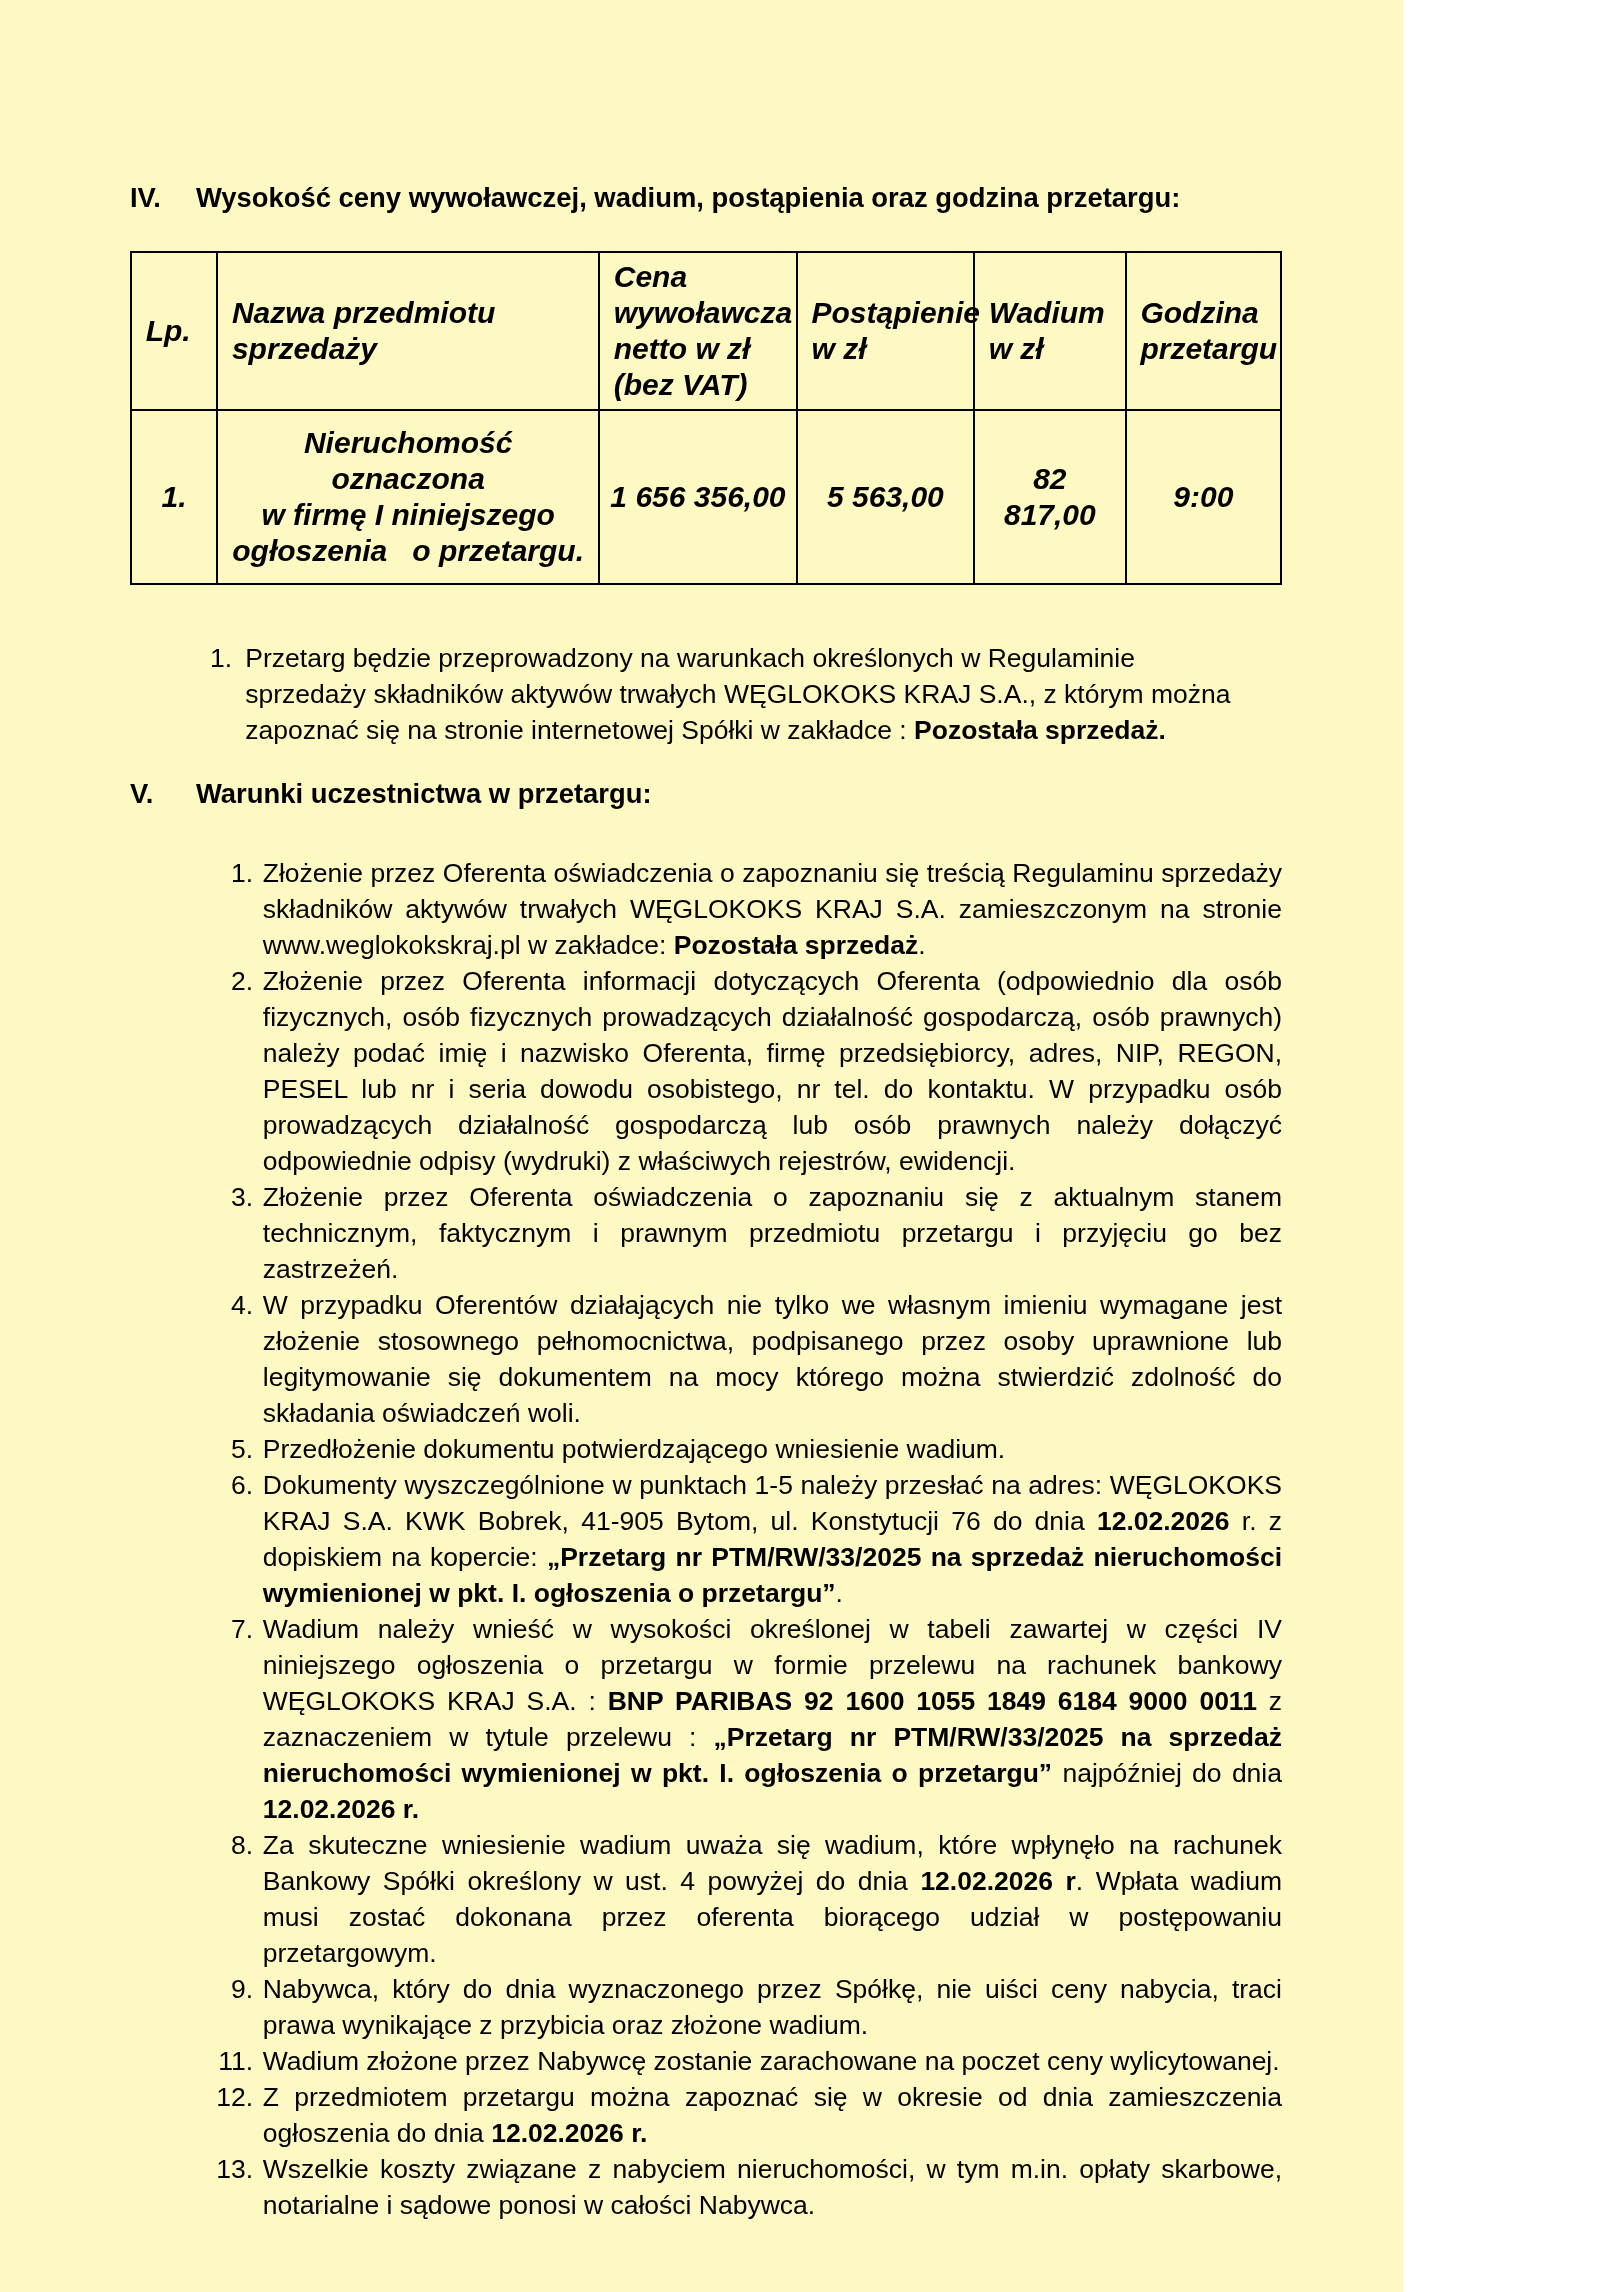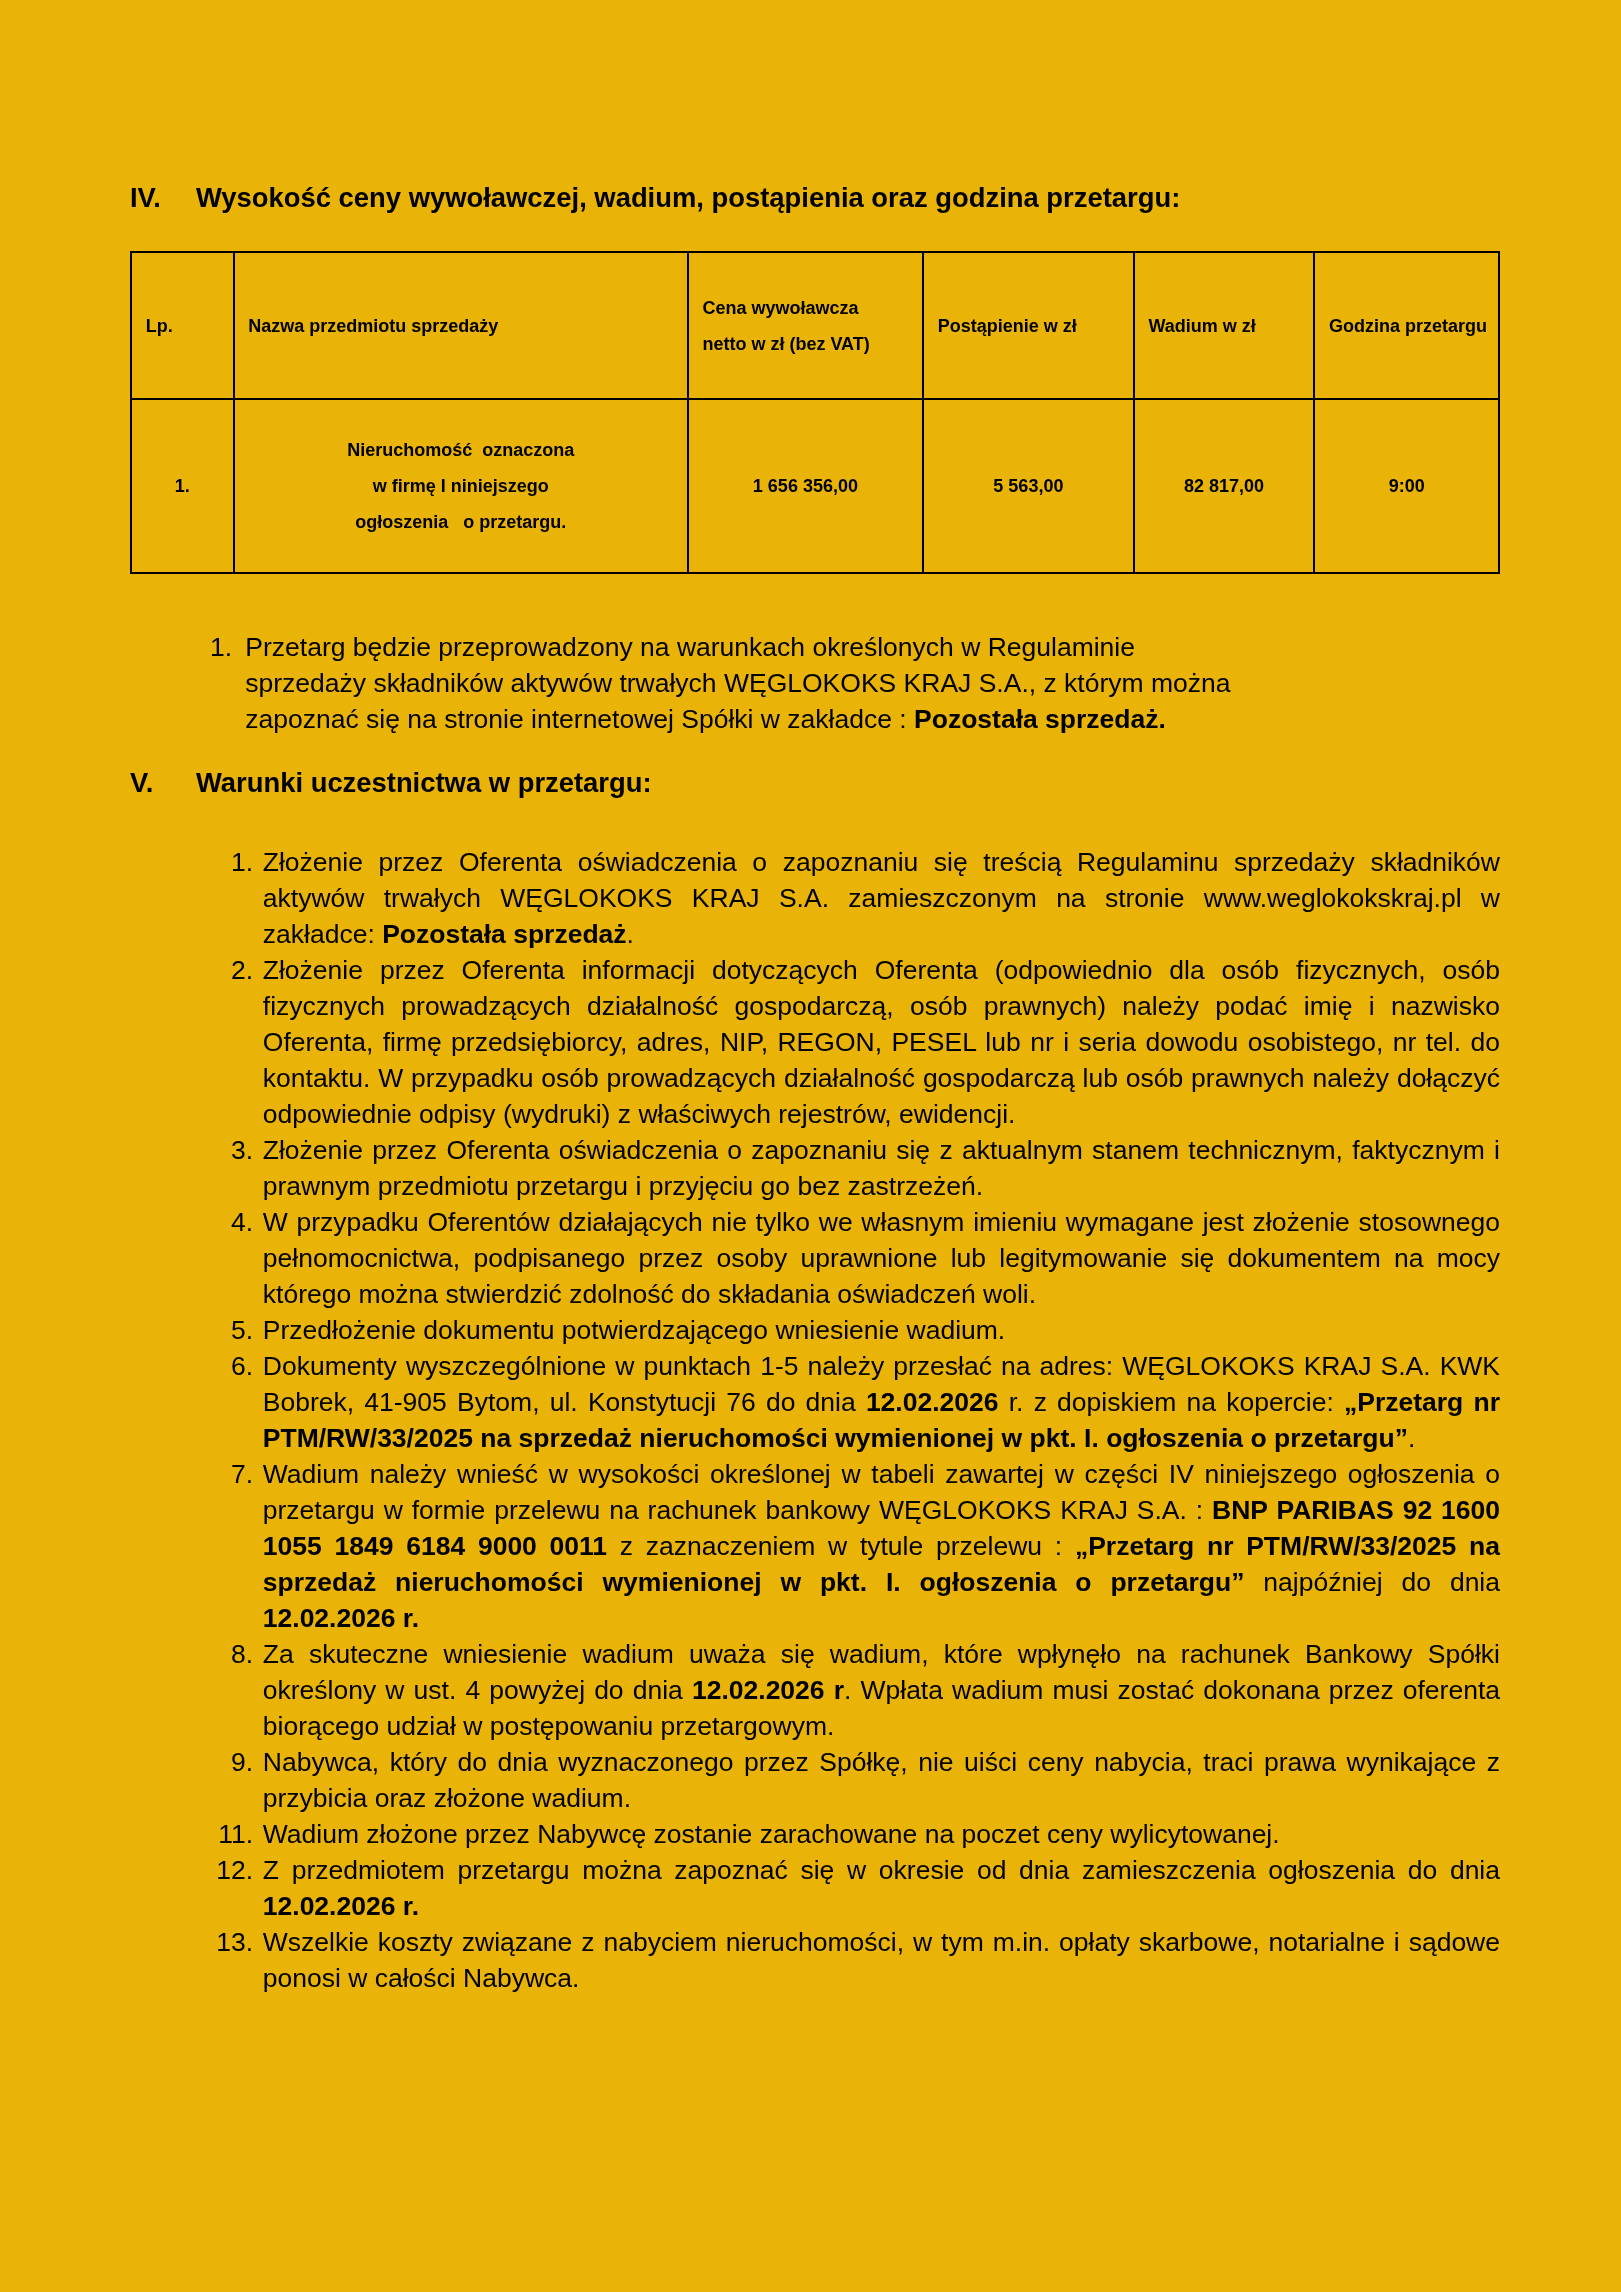--- a/index.html
+++ b/index.html
@@ -2,25 +2,25 @@
 <html lang="pl"><head>
 <meta charset="utf-8">
 <style>
   html, body {
     margin: 0;
     padding: 0;
     background: #ffffff;
   }
   .page {
     position: relative;
-    width: 1621px;
+    width: 1403px;
     height: 2293px;
     box-sizing: border-box;
     padding: 179px 121px 0 130px;
-    background: #eab308;
+    background: #fef9c3;
     color: #000000;
     font-family: "Liberation Sans", "DejaVu Sans", sans-serif;
     font-size: 26.5px;
     line-height: 36px;
     overflow: hidden;
   }
   
   .sec-heading {
     display: flex;
     font-weight: bold;
@@ -37,24 +37,25 @@
 
   
   table.auction {
     width: 100%;
     border-collapse: collapse;
     table-layout: fixed;
     margin-bottom: 55px;
   }
   table.auction th, table.auction td {
     border: 2.9px solid #000;
-    font-size: 18px;
+    font-size: 30px;
     line-height: 36px;
     vertical-align: middle;
     padding: 5.9px 9.8px;
+    font-style: italic;
   }
   table.auction thead tr { height: 147px; }
   table.auction tbody tr { height: 174px; }
   table.auction th {
     font-weight: bold;
     text-align: left;
     padding-left: 13.7px;
   }
   table.auction th .hwrap { display: block; }
   .hw-name  { max-width: 265px; }

